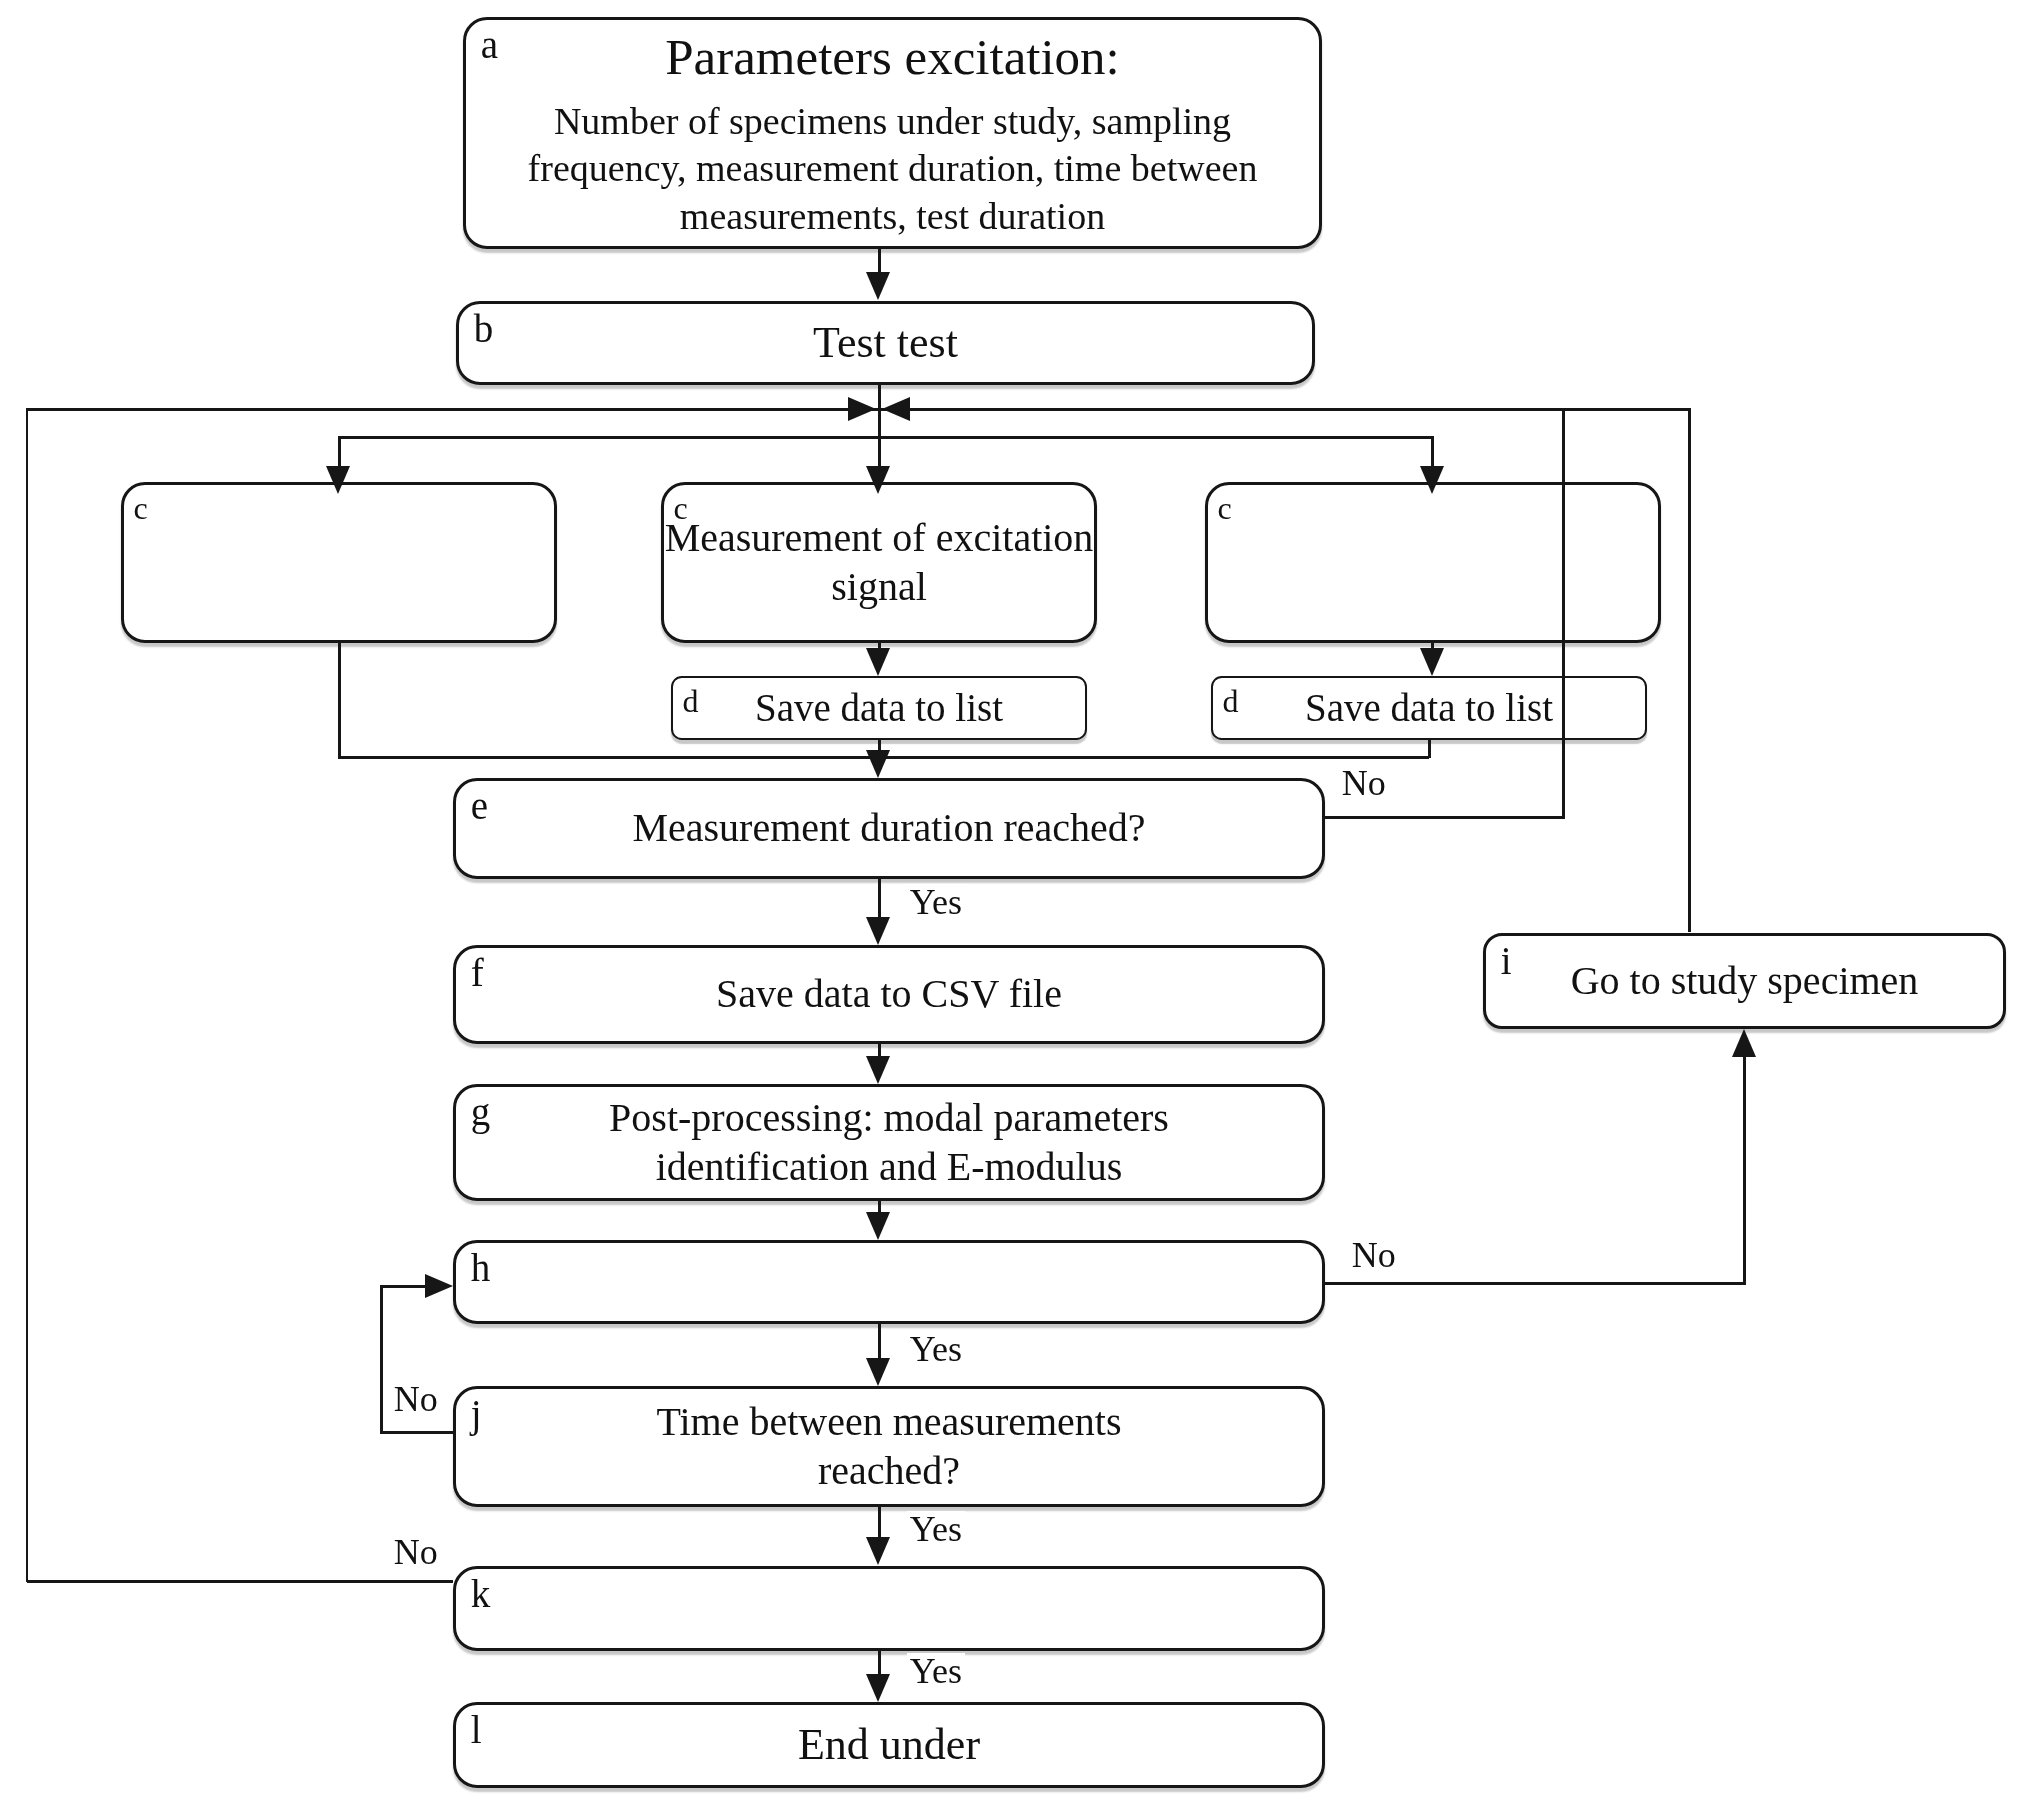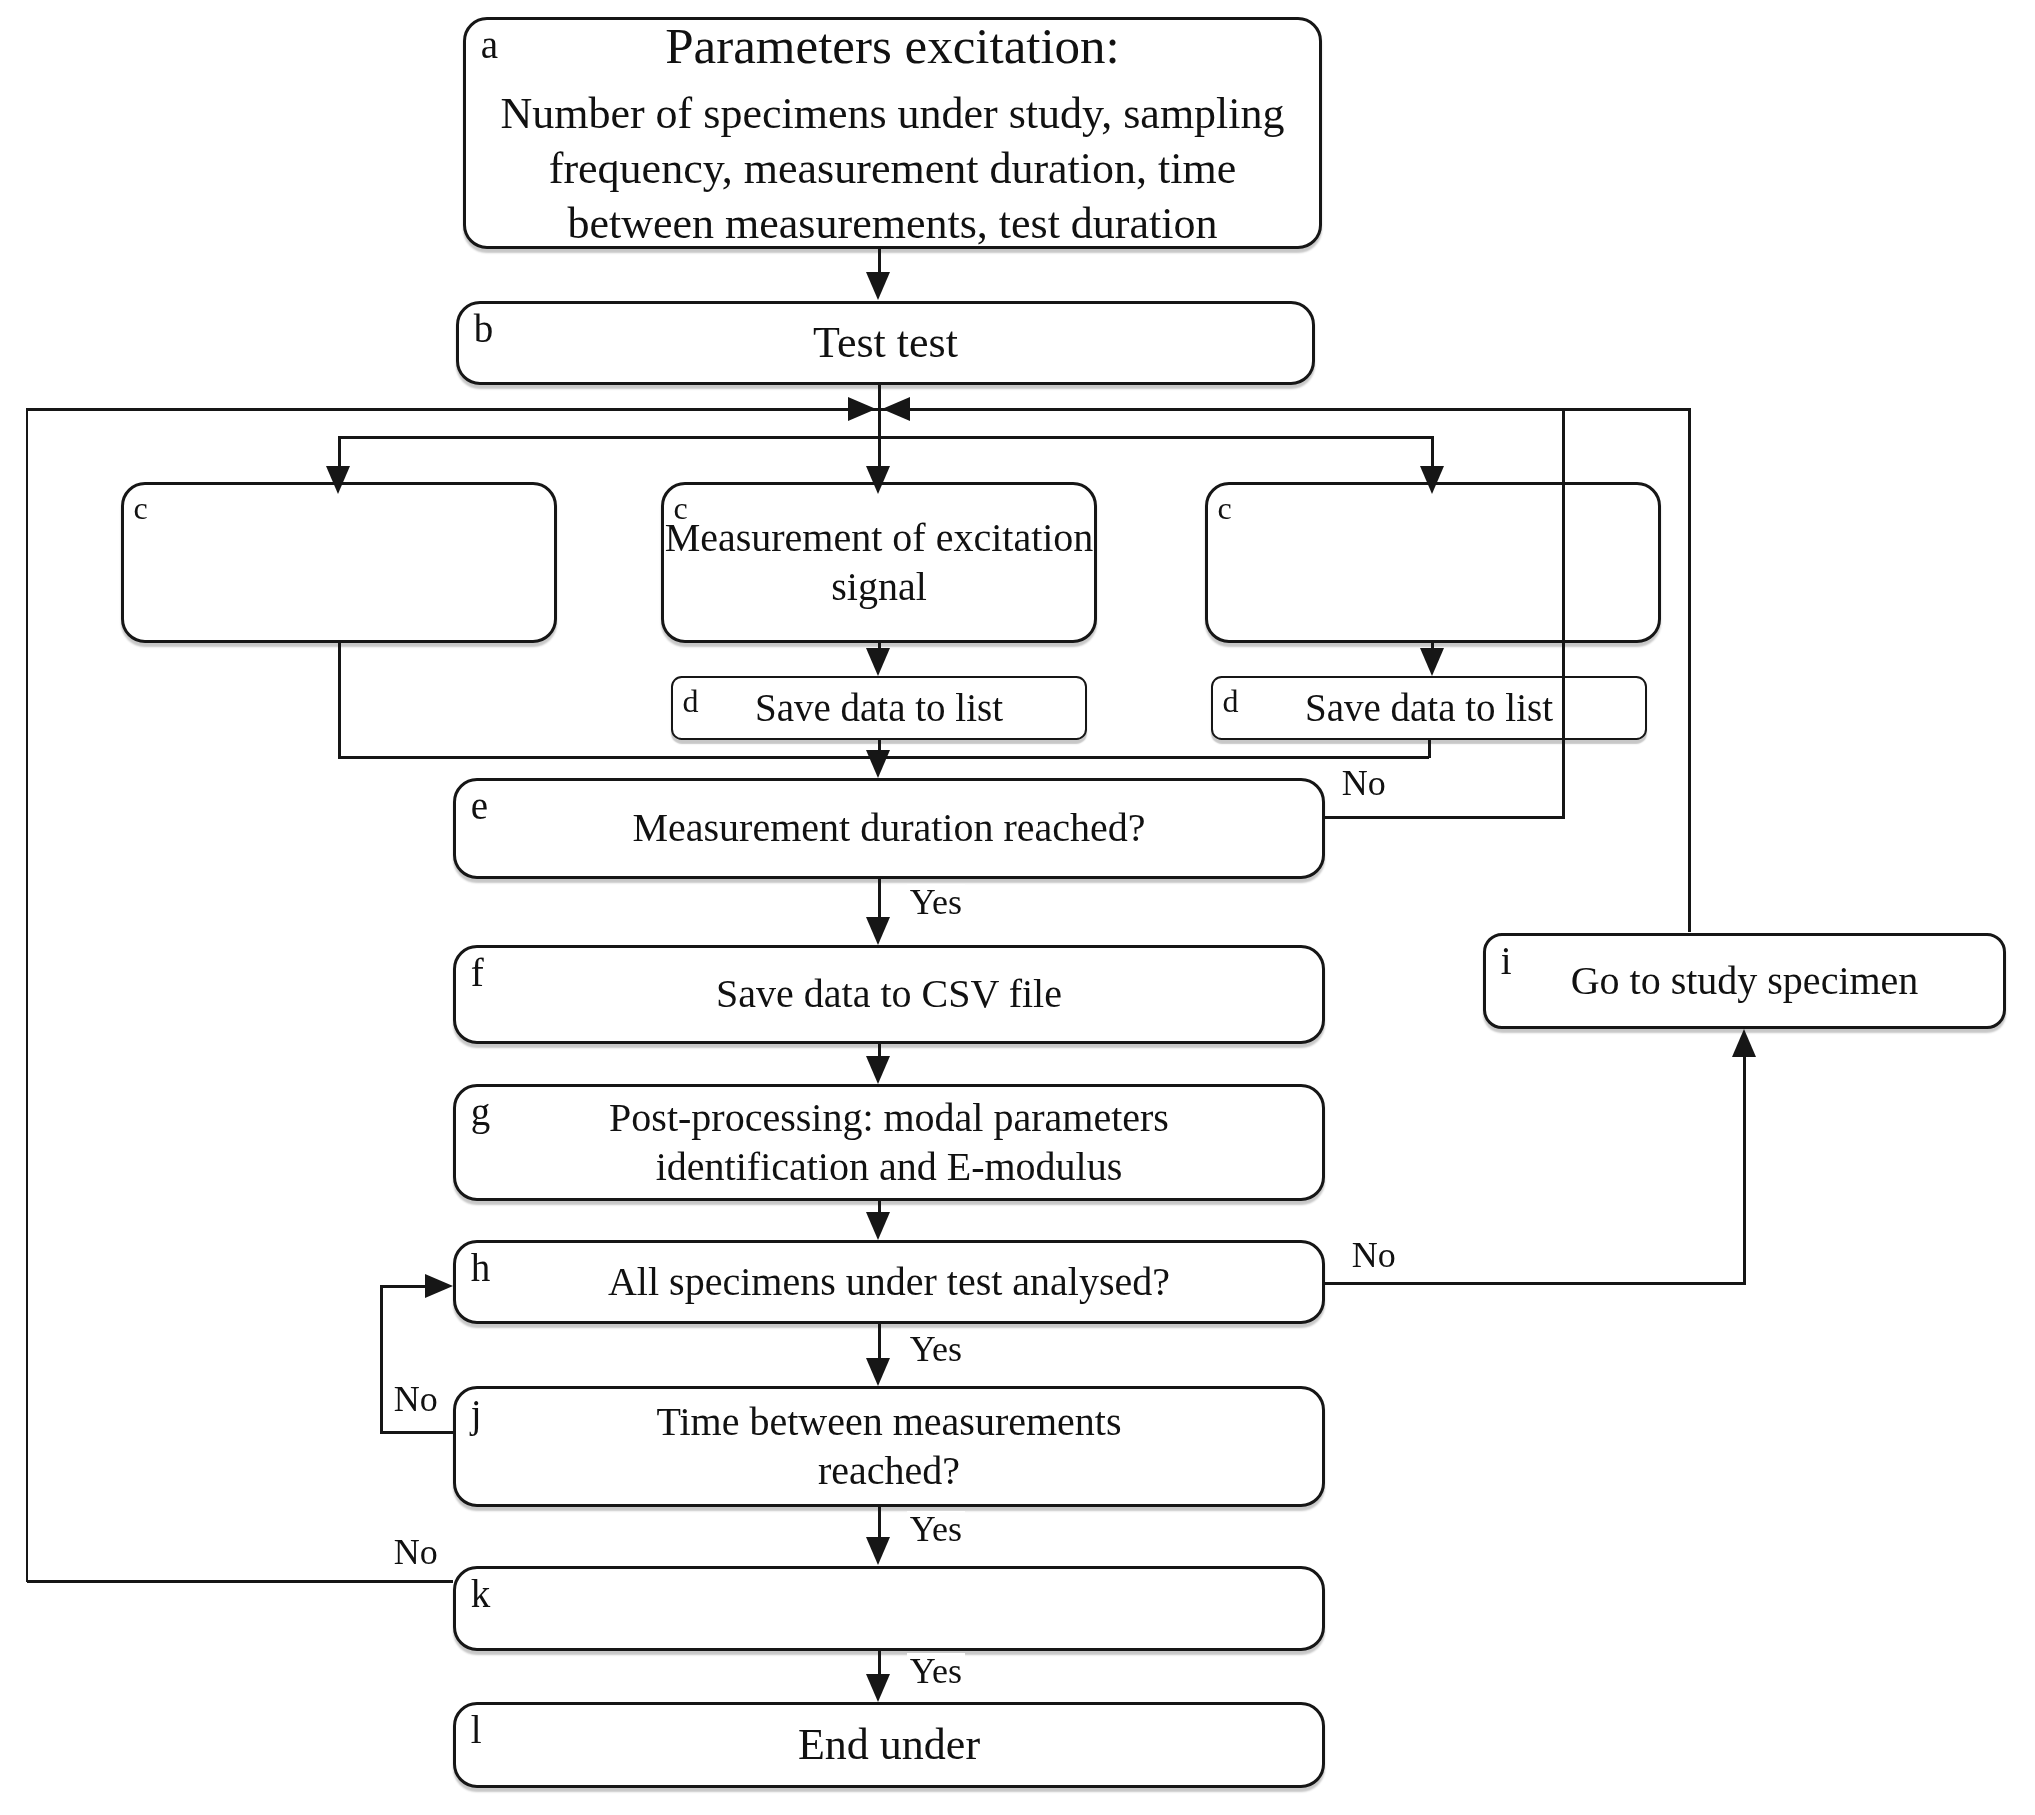--- a/index.html
+++ b/index.html
@@ -14,21 +14,21 @@
     text-align:center;font-size:40px;line-height:1.22;
     box-shadow:0 4px 2px rgba(0,0,0,0.22);
   }
   .node.small{border-radius:10.7px;border-width:2.7px;box-shadow:0 3.4px 1.3px rgba(0,0,0,0.22);}
   .nlabel{
     position:absolute;top:5.4px;left:14.8px;font-size:39px;line-height:1;
   }
   .nlabel.sup{font-size:32px;top:6.7px;left:9.4px;}
   .ntext{display:block;}
   .title{font-size:51px;margin-bottom:9.4px;}
-  .abody{font-size:44px;max-width:799px;line-height:1.25;}
+  .abody{font-size:38px;max-width:799px;line-height:1.25;}
   .gwrap{max-width:778px;}
   .jwrap{max-width:577px;}
   .hl,.vl{position:absolute;background:#161616;}
   .hl{height:2.7px;}
   .vl{width:2.7px;}
   .ah{position:absolute;width:0;height:0;}
   .ah.down{border-left:12.8px solid transparent;border-right:12.8px solid transparent;border-top:28px solid #161616;}
   .ah.up{border-left:12.8px solid transparent;border-right:12.8px solid transparent;border-bottom:28px solid #161616;}
   .ah.right{border-top:12.8px solid transparent;border-bottom:12.8px solid transparent;border-left:28px solid #161616;}
   .ah.left{border-top:12.8px solid transparent;border-bottom:12.8px solid transparent;border-right:28px solid #161616;}
@@ -88,21 +88,20 @@
     <span class="ntext">Go to study specimen</span>
   </div>
 
   <div class="node" style="left:453px;top:1084px;width:872px;height:117px;">
     <span class="nlabel">g</span>
     <span class="ntext gwrap">Post-processing: modal parameters identification and E-modulus</span>
   </div>
 
   <div class="node" style="left:453px;top:1240px;width:872px;height:84px;">
     <span class="nlabel">h</span>
-    <span class="ntext">All specimens under test analysed?</span>
   </div>
 
   <div class="node" style="left:453px;top:1386px;width:872px;height:121px;">
     <span class="nlabel">j</span>
     <span class="ntext jwrap">Time between measurements reached?</span>
   </div>
 
   <div class="node" style="left:453px;top:1566px;width:872px;height:85px;">
     <span class="nlabel">k</span>
   </div>

